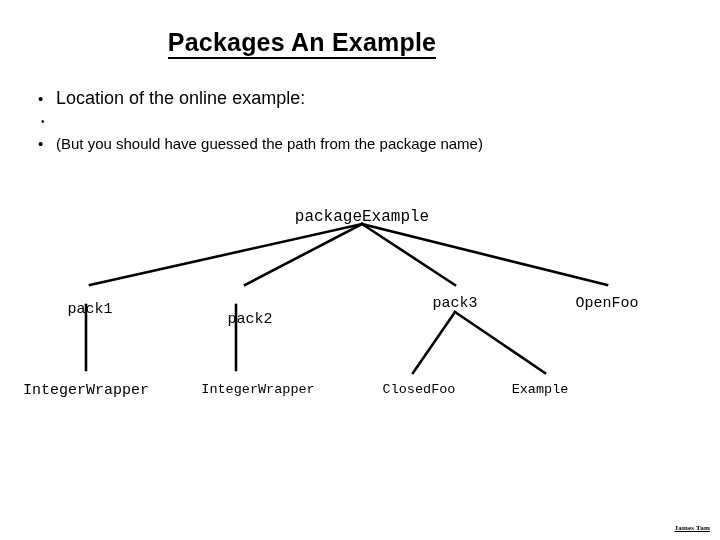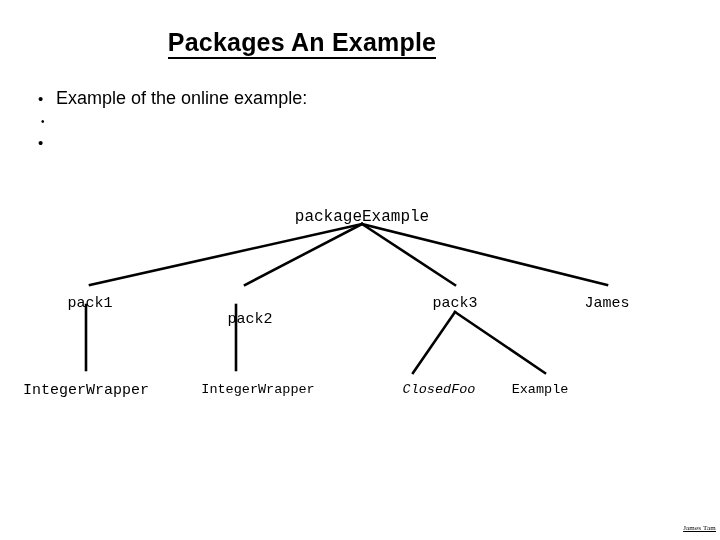--- a/index.html
+++ b/index.html
@@ -95,81 +95,80 @@
     text-align: center;
     transform: translateX(-50%);
   }
   .node.root {
     font-size: 16px;
   }
   .node.small {
     font-size: 13.5px;
   }
   .node.italic {
-    font-style: italic;
-    margin-left: 20px;
   }
   
   .footer {
     position: absolute;
-    right: 4px;
+    right: 10px;
     bottom: 8px;
     font-family: "Liberation Serif", serif;
     font-size: 7px;
-    font-weight: normal;
+    font-weight: bold;
     text-decoration: underline;
     color: #000;
     letter-spacing: 0.2px;
   }
 </style>
 </head>
 <body>
 
 <div class="slide">
 
   <div class="title">
     <span>Packages An Example</span>
   </div>
 
   <div class="bullets">
 
     <div class="bullet-row lvl1">
       <span class="bullet-glyph">•</span>
-      <span class="bullet-text-sans">Example of the online example:</span>
+      <span class="bullet-text-sans">Location of the online example:</span>
     </div>
 
     <div class="bullet-row lvl2">
       <span class="bullet-glyph">•</span>
     </div>
 
     <div class="bullet-row lvl3">
       <span class="bullet-glyph">•</span>
+      <span class="bullet-text-sans">(But you should have guessed the path from the package name)</span>
     </div>
 
   </div>
 
   <div class="diagram">
     <svg width="720" height="230">
       <g id="edge-group" stroke="#000000" stroke-width="2.6" stroke-linecap="square">
           <line x1="362" y1="34" x2="90" y2="95"></line>
           <line x1="362" y1="34" x2="245" y2="95"></line>
           <line x1="362" y1="34" x2="455" y2="95"></line>
           <line x1="362" y1="34" x2="607" y2="95"></line>
           <line x1="86" y1="115" x2="86" y2="180"></line>
           <line x1="236" y1="115" x2="236" y2="180"></line>
           <line x1="455" y1="122" x2="413" y2="183"></line>
           <line x1="455" y1="122" x2="545" y2="183"></line>
         </g>
     </svg>
     <div id="node-layer">
         <div class="node root" style="left: 362px; top: 18px;">packageExample</div>
-        <div class="node" style="left: 90px; top: 105px;">pack1</div>
+        <div class="node" style="left: 90px; top: 111px;">pack1</div>
         <div class="node" style="left: 250px; top: 105px; margin-top: 16px;">pack2</div>
         <div class="node" style="left: 455px; top: 105px; text-align: right;">pack3</div>
-        <div class="node" style="left: 607px; top: 105px;">James</div>
+        <div class="node" style="left: 607px; top: 105px;">OpenFoo</div>
         <div class="node" style="left: 86px; top: 192px;">IntegerWrapper</div>
         <div class="node small" style="left: 258px; top: 192px;">IntegerWrapper</div>
         <div class="node small italic" style="left: 419px; top: 192px;">ClosedFoo</div>
         <div class="node small" style="left: 540px; top: 192px;">Example</div>
       </div>
   </div>
 
   <div class="footer">James Tam</div>
 
 </div>

